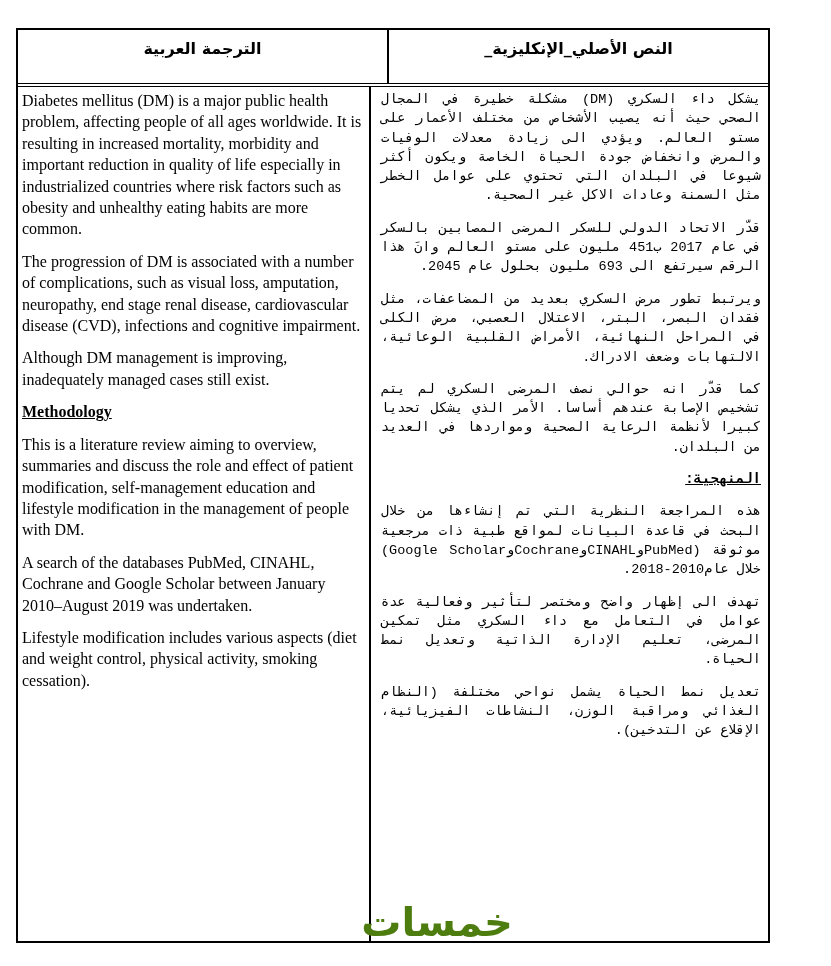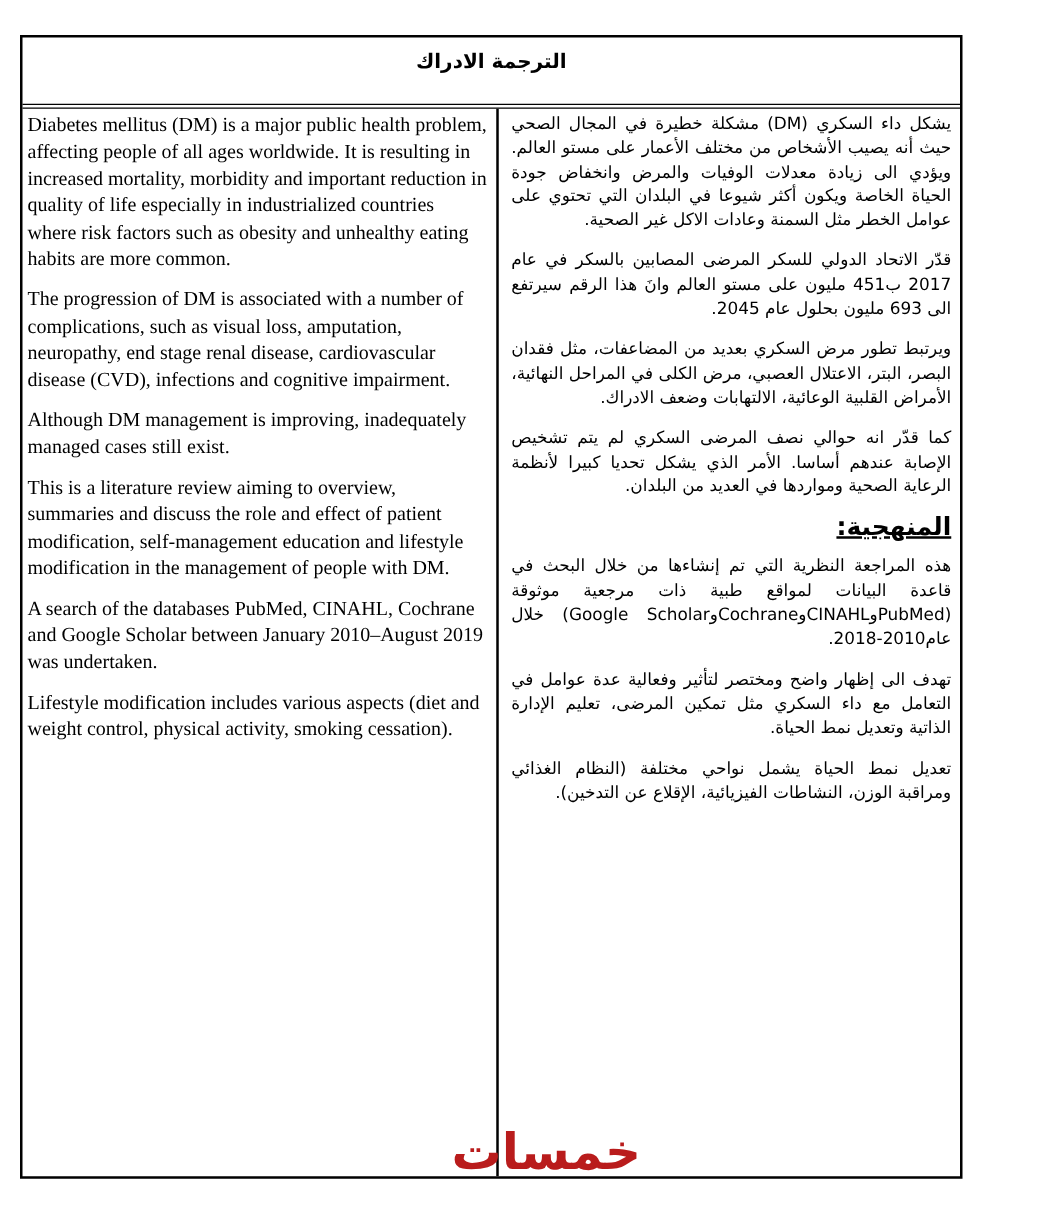--- a/index.html
+++ b/index.html
@@ -25,68 +25,74 @@
     font-family:"DejaVu Sans",sans-serif;
     font-weight:bold; font-size:16px;
     text-align:center; direction:rtl;
   }
   .cell-h-en { width:381px; border-left:2px solid #000; order:2; }
   .cell-h-ar { flex:1; order:1; }
   
   .trow-header, .trow-body { flex-direction:row; }
   .cell-en {
     box-sizing:border-box;
-    width:381px;
+    width:353px;
     border-right:2px solid #000;
     padding:3px 7px 0 4px;
     font-size:16px; line-height:21.4px;
     text-align:left;
   }
   .cell-ar {
     box-sizing:border-box;
     flex:1;
     padding:3px 7px 0 10px;
     direction:rtl;
     text-align:justify;
     font-family:"DejaVu Sans",sans-serif;
     font-size:13.5px; line-height:19.3px;
   }
   .cell-en p { margin:0 0 11px 0; }
-  .cell-ar p { margin:0 0 13px 0; }
+  .cell-ar p { margin:0 0 13px 0;font-family:Liberation Mono, monospace; }
   .heading-underline { font-weight:bold; text-decoration:underline; }
-  .cell-ar .heading-p { text-align:right; font-size:20px; }
+  .cell-ar .heading-p { text-align:right; font-size:14px; }
   .watermark {
     position:absolute; top:899px; left:352px; width:170px;
     text-align:center;
     font-family:"DejaVu Sans",sans-serif;
     font-size:40px; font-weight:bold;
-    color:#b91c1c;
+    color:#4d7c0f;
     direction:rtl;
     user-select:none;
   }
 </style>
 </head>
 <body>
 
 <div class="page">
 
   <div class="ttable">
 
     <div class="trow-header">
+      <div class="cell-h cell-h-en">
+        <span>النص الأصلي_الإنكليزية_</span>
+      </div>
       <div class="cell-h cell-h-ar">
-        <span>الترجمة الادراك</span>
+        <span>الترجمة العربية</span>
       </div>
     </div>
 
     <div class="trow-body">
 
       <div class="cell-en">
         <p>Diabetes mellitus (DM) is a major public health problem, affecting people of all ages worldwide. It is resulting in increased mortality, morbidity and important reduction in quality of life especially in industrialized countries where risk factors such as obesity and unhealthy eating habits are more common.</p>
         <p>The progression of DM is associated with a number of complications, such as visual loss, amputation, neuropathy, end stage renal disease, cardiovascular disease (CVD), infections and cognitive impairment.</p>
         <p>Although DM management is improving, inadequately managed cases still exist.</p>
+        <p class="heading-p">
+          <span class="heading-underline">Methodology</span>
+        </p>
         <p>This is a literature review aiming to overview, summaries and discuss the role and effect of patient modification, self-management education and lifestyle modification in the management of people with DM.</p>
         <p>A search of the databases PubMed, CINAHL, Cochrane and Google Scholar between January 2010–August 2019 was undertaken.</p>
         <p>Lifestyle modification includes various aspects (diet and weight control, physical activity, smoking cessation).</p>
       </div>
 
       <div class="cell-ar">
         <p>يشكل داء السكري (DM) مشكلة خطيرة في المجال الصحي حيث أنه يصيب الأشخاص من مختلف الأعمار على مستو العالم. ويؤدي الى زيادة معدلات الوفيات والمرض وانخفاض جودة الحياة الخاصة ويكون أكثر شيوعا في البلدان التي تحتوي على عوامل الخطر مثل السمنة وعادات الاكل غير الصحية.</p>
         <p>قدّر الاتحاد الدولي للسكر المرضى المصابين بالسكر في عام 2017 ب451 مليون على مستو العالم وانَ هذا الرقم سيرتفع الى 693 مليون بحلول عام 2045.</p>
         <p>ويرتبط تطور مرض السكري بعديد من المضاعفات، مثل فقدان البصر، البتر، الاعتلال العصبي، مرض الكلى في المراحل النهائية، الأمراض القلبية الوعائية، الالتهابات وضعف الادراك.</p>
         <p>كما قدّر انه حوالي نصف المرضى السكري لم يتم تشخيص الإصابة عندهم أساسا. الأمر الذي يشكل تحديا كبيرا لأنظمة الرعاية الصحية ومواردها في العديد من البلدان.</p>

